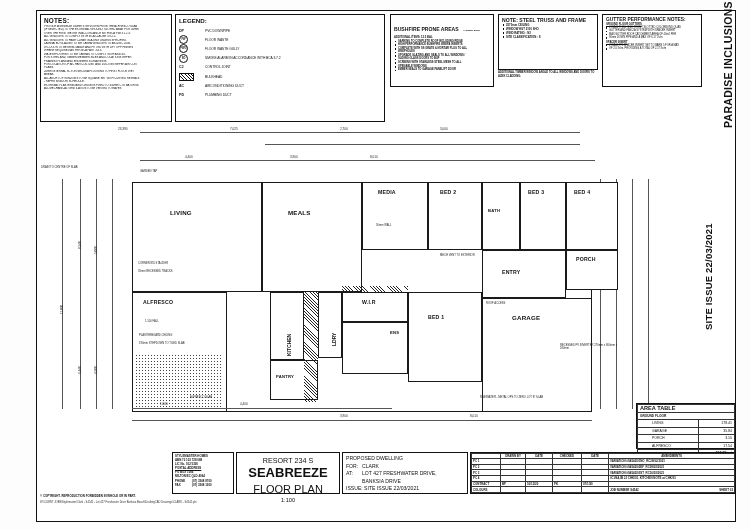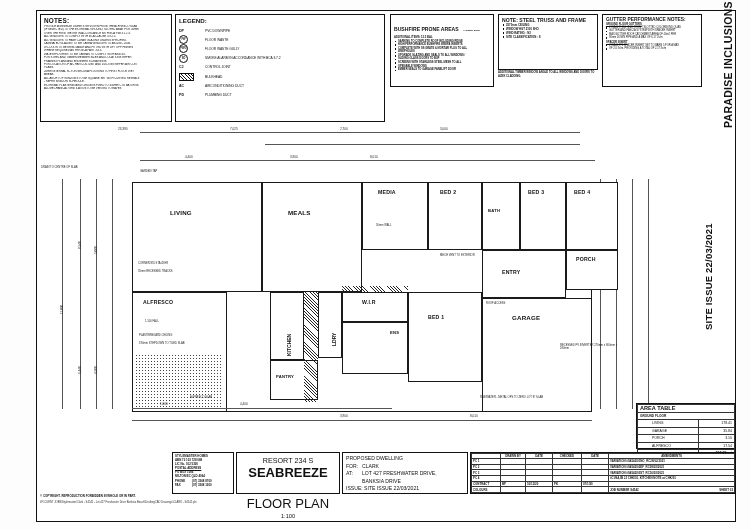--- a/index.html
+++ b/index.html
@@ -80,21 +80,21 @@
   #pathline{left:40px;top:501px;width:420px;font-size:2.7px;color:#333;}
 
   #coinfo{left:172px;top:452px;width:62px;height:42px;border:1px solid #111;background:#fff;font-size:2.9px;line-height:4.1px;padding:1px 2px;font-weight:bold;}
   #coinfo .u{text-decoration:underline;}
   .ci-row{display:flex;}
   .ci-k{width:17px;}
 
   #titlecell{left:236px;top:452px;width:104px;height:42px;border:1px solid #111;background:#fff;text-align:center;}
   #titlecell .t1{font-size:7.2px;font-weight:normal;margin-top:3px;}
   #titlecell .t2{font-size:13px;font-weight:bold;}
-  #titlecell .t3{font-size:13px;margin-top:16px;}
+  #titlecell .t3{font-size:11px;margin-top:3px;}
   #titlecell .t4{font-size:5.6px;margin-top:2px;}
 
   #projcell{left:342px;top:452px;width:126px;height:42px;border:1px solid #111;background:#fff;padding:2px 3px;font-size:5.1px;line-height:7.6px;}
   .pj{display:flex;}
   .pj-k{width:16px;font-weight:normal;}
 
   
   #amd{left:470px;top:452px;width:266px;height:42px;border:1px solid #111;background:#fff;}
   #amd table{border-collapse:collapse;width:100%;height:100%;font-size:2.9px;}
   #amd td,#amd th{border:0.5px solid #333;padding:0 1px;font-weight:bold;text-align:left;white-space:nowrap;}

